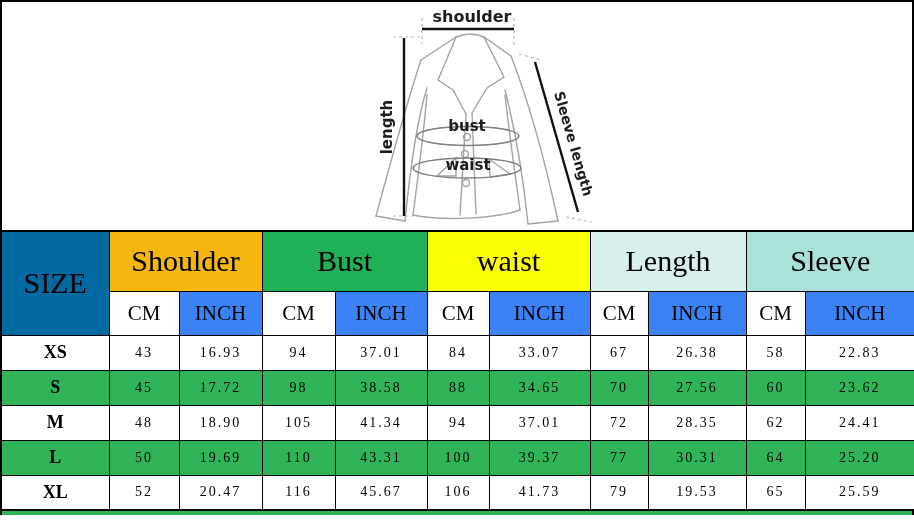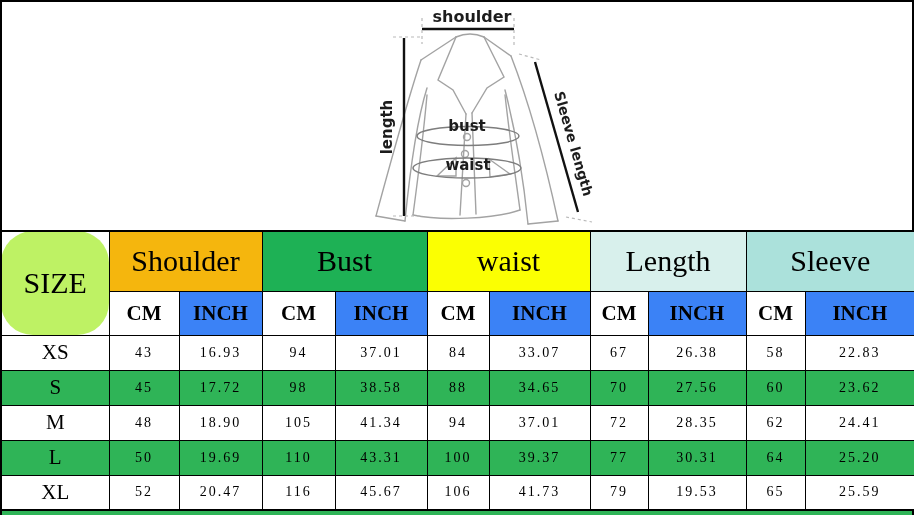--- a/index.html
+++ b/index.html
@@ -29,31 +29,31 @@
   
   table.size-table {
     width:914px; border-collapse:collapse; table-layout:fixed;
     border:2px solid #000;
   }
   .size-table th, .size-table td {
     border:1px solid #000; text-align:center; vertical-align:middle;
     padding:0; overflow:hidden; white-space:nowrap;
   }
   tr.group-row th { height:60px; font-size:30px; font-weight:400; }
-  th.size-h  { background:#bef264; font-size:37px; font-weight:400;border-radius:32px; }
+  th.size-h  { background:#0369a1; font-size:37px; font-weight:400; }
   th.g-shoulder { background:#F5B60D; }
   th.g-bust     { background:#1EB155; }
   th.g-waist    { background:#FBFF02; }
   th.g-length   { background:#D8F0EC; }
   th.g-sleeve   { background:#ABE1DB; }
-  tr.unit-row th { height:44px; font-size:21px; font-weight:700; background:#fff; }
+  tr.unit-row th { height:44px; font-size:21px; font-weight:400; background:#fff; }
   tr.unit-row th.u-inch { background:#3b82f6; }
   tbody tr { height:35px; background:#fff; }
   tbody tr.hl { background:#2FB457; }
-  tbody th { font-size:21px; font-weight:400; }
+  tbody th { font-size:18px; font-weight:700; }
   tbody td { font-size:14px; font-weight:400; letter-spacing:2px; }
 
   .bottom-strip {
     width:914px; height:4px; background:#2FB457;
     border-left:2px solid #000; border-right:2px solid #000;
   }
 </style>
 </head>
 <body>
 

